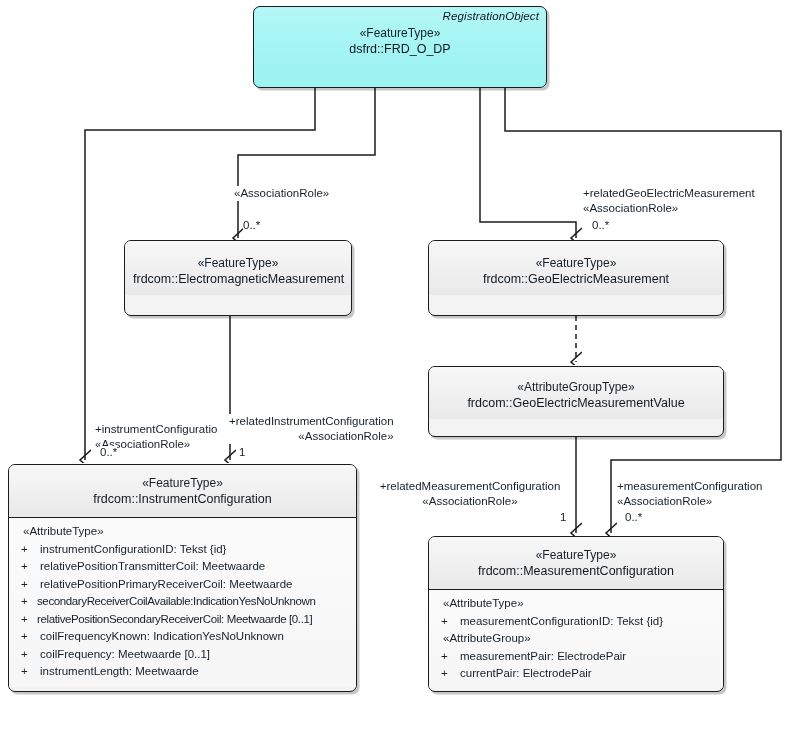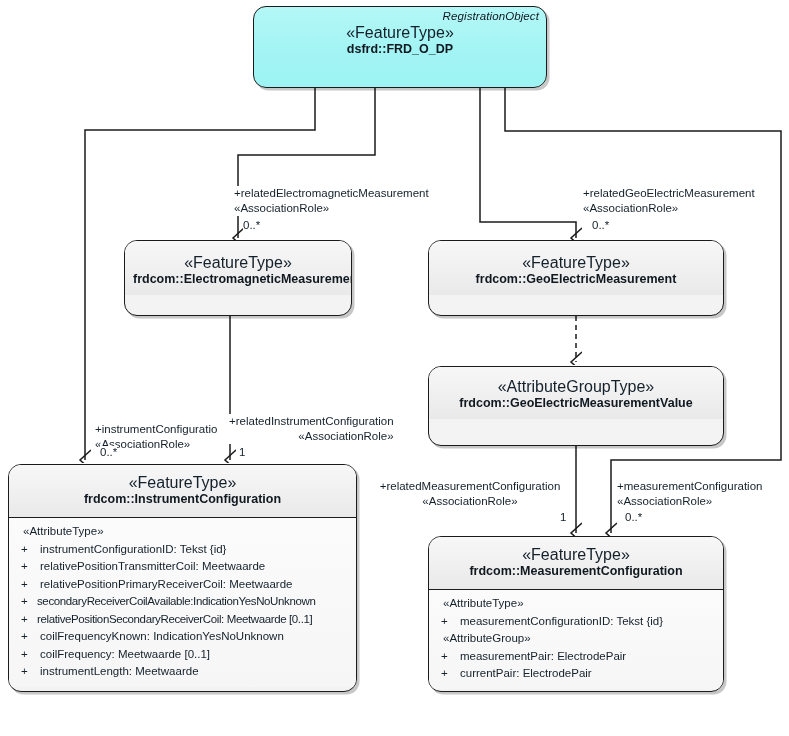--- a/index.html
+++ b/index.html
@@ -24,21 +24,21 @@
     top: 0;
     width: 789px;
     height: 736px;
     pointer-events: none;
   }
 
   
   .node {
     position: absolute;
     border: 1.6px solid #1b1b1b;
-    border-radius: 13px;
+    border-radius: 7px;
     box-sizing: border-box;
     box-shadow: 2.5px 2.5px 0px rgba(0,0,0,0.22);
     background: #f3f3f3;
     overflow: hidden;
   }
   .node.root {
     background: linear-gradient(180deg, #b4f7f7 0%, #a3f4f4 55%, #9df3f3 100%);
     border-width: 1.8px;
   }
   .node .hdr {
@@ -49,28 +49,28 @@
   }
   .node.root .hdr {
     background: transparent;
     padding-top: 18px;
     padding-bottom: 10px;
   }
   .node.plain .hdr {
     background: linear-gradient(180deg, #f7f7f7 0%, #efefef 60%, #e9e9e9 100%);
   }
   .stereo {
-    font-size: 16px;
+    font-size: 12px;
     color: #14202a;
     line-height: 16px;
     white-space: nowrap;
   }
   .clsname {
     font-size: 12.5px;
-    font-weight: bold;
+    font-weight: normal;
     color: #101820;
     line-height: 17px;
     white-space: nowrap;
   }
   .tagline {
     position: absolute;
     top: 3px;
     right: 7px;
     font-size: 11.5px;
     font-style: italic;
@@ -175,21 +175,21 @@
     </div>
   </div>
 
   <div class="node plain" style="left:428px; top:240px; width:296px; height:76px;">
     <div class="hdr" style="padding-top:14px;">
       <div class="stereo">«FeatureType»</div>
       <div class="clsname">frdcom::GeoElectricMeasurement</div>
     </div>
   </div>
 
-  <div class="node plain" style="left:428px; top:366px; width:296px; height:80px;">
+  <div class="node plain" style="left:428px; top:366px; width:296px; height:71px;">
     <div class="hdr" style="padding-top:12px;">
       <div class="stereo">«AttributeGroupType»</div>
       <div class="clsname">frdcom::GeoElectricMeasurementValue</div>
     </div>
   </div>
 
   <div class="node plain" style="left:8px; top:464px; width:349px; height:228px;">
     <div class="hdr" style="padding-top:10px; padding-bottom:9px;">
       <div class="stereo">«FeatureType»</div>
       <div class="clsname">frdcom::InstrumentConfiguration</div>
@@ -248,21 +248,20 @@
         <span>measurementPair: ElectrodePair</span>
       </div>
       <div class="attr">
         <span class="vis">+</span>
         <span>currentPair: ElectrodePair</span>
       </div>
     </div>
   </div>
 
   <div class="elabel" style="left:234px; top:186px;">
-    <span class="role">+relatedElectromagneticMeasurement</span>
     <span class="ster">«AssociationRole»</span>
   </div>
   <div class="mult" style="left:243px; top:219px;">0..*</div>
 
   <div class="elabel" style="left:583px; top:186px;">
     <span class="role">+relatedGeoElectricMeasurement</span>
     <span class="ster">«AssociationRole»</span>
   </div>
   <div class="mult" style="left:592px; top:219px;">0..*</div>
 

